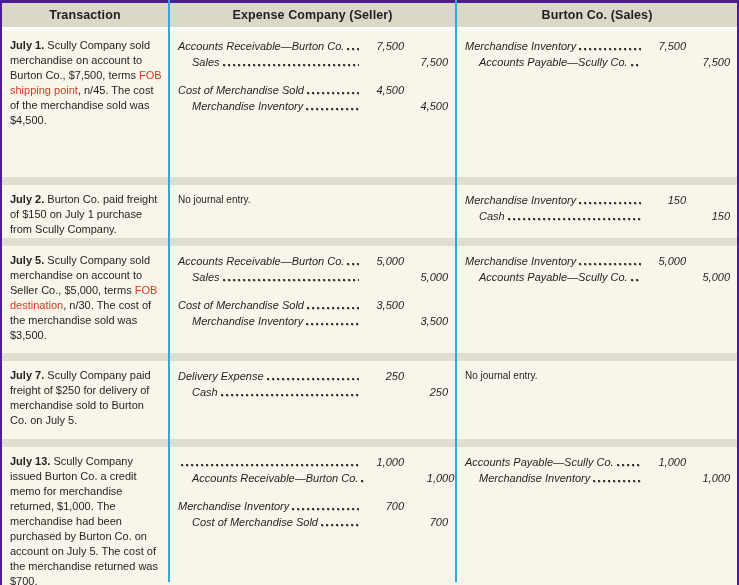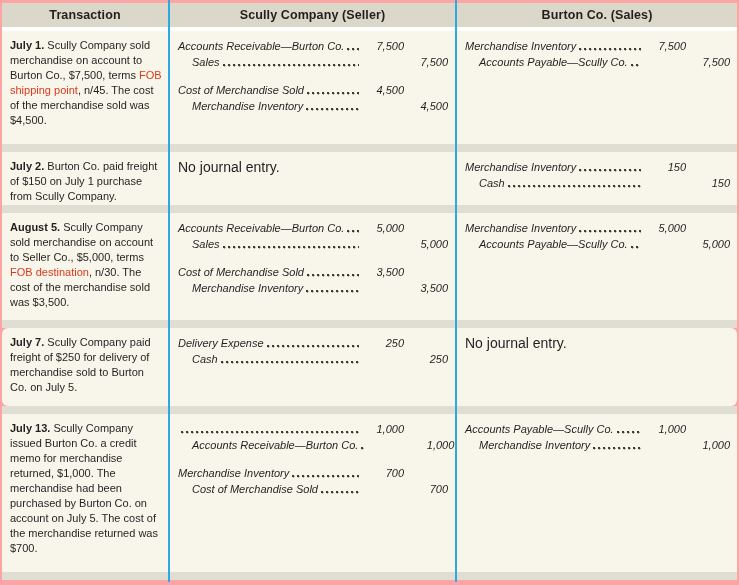--- a/index.html
+++ b/index.html
@@ -7,62 +7,62 @@
     --red: #d8391f;
     --header-bg: #dbd8ca;
     --sep-bg: #e0ddd2;
     --row-bg: #f8f6ea;
     --ink: #231f20;
   }
   * { box-sizing: border-box; margin: 0; padding: 0; }
   body { background: #ffffff; font-family: "Liberation Sans", sans-serif; color: var(--ink); }
   .page {
     position: relative; width: 739px; height: 585px;
-    background: #fca5a5; overflow: hidden; padding-left: 28px;
+    background: #4c1d95; overflow: hidden; padding-left: 28px;
   }
   .table-wrap { position: absolute; left: 2px; top: 3px; width: 735px; }
   .grid5 { display: grid; grid-template-columns: 166px 2px 285px 2px 280px; }
   .header-band { height: 24px; background: var(--header-bg); align-items: center; }
   .hcell { text-align: center; font-weight: bold; font-size: 12.5px; letter-spacing: 0.1px; }
   .head-gap { height: 4px; background: #ffffff; }
   .trow { background: var(--row-bg); }
-  .r0 { height: 113px; } .r1 { height: 53px; } .r2 { height: 107px; }
-  .r3 { height: 78px; border-radius: 6px; }  .r4 { height: 158px; }
+  .r0 { height: 146px; } .r1 { height: 53px; } .r2 { height: 107px; }
+  .r3 { height: 78px; }  .r4 { height: 158px; }
   .sep { height: 8px; background: var(--sep-bg); }
   .cell { overflow: hidden; }
   .tx-cell { padding: 7px 6px 0 8px; font-size: 11px; line-height: 15px; }
   .seg-bold { font-weight: bold; }
   .seg-red { color: var(--red); }
   .j-cell { padding: 7px 7px 0 8px; font-size: 11px; line-height: 16px; }
   .jline { display: flex; align-items: baseline; font-style: italic; }
   .jline.indent { padding-left: 14px; }
   .acct { white-space: nowrap; flex-shrink: 0; }
   .leader {
     flex: 1 1 auto; min-width: 4px; margin: 0 3px 0 3px; align-self: stretch;
     background-image: radial-gradient(circle at 1.2px 1.2px, #3c3a36 1.1px, transparent 1.5px);
     background-size: 5px 3px; background-repeat: repeat-x;
     background-position: left calc(100% - 3px);
   }
   .amt { width: 42px; text-align: right; white-space: nowrap; flex-shrink: 0; }
   .amt.debit { margin-right: 2px; }
   .jspacer { height: 12px; }
-  .note { font-size: 14px; }
+  .note { font-size: 10px; }
   .vline { position: absolute; top: 0; width: 2px; height: 582px; background: var(--accent); }
   .vline1 { left: 168px; }
   .vline2 { left: 455px; }
 </style>
 </head>
 <body>
 
 <div class="page">
   <div class="table-wrap">
     <div class="header-band grid5">
       <div class="hcell">Transaction</div>
       <div></div>
-      <div class="hcell">Scully Company (Seller)</div>
+      <div class="hcell">Expense Company (Seller)</div>
       <div></div>
       <div class="hcell">Burton Co. (Sales)</div>
     </div>
     <div class="head-gap"></div>
     <div id="rows">
         <div class="trow grid5 r0">
           <div class="cell tx-cell"><span class="seg-bold">July 1.</span><span> Scully Company sold merchandise on account to Burton Co., $7,500, terms </span><span class="seg-red">FOB shipping point</span><span>, n/45. The cost of the merchandise sold was $4,500.</span></div>
           <div></div>
           <div class="cell j-cell">
             <div class="jline">
@@ -125,21 +125,21 @@
             <div class="jline indent">
               <span class="acct">Cash</span>
               <span class="leader"></span>
               <span class="amt debit"></span>
               <span class="amt credit">150</span>
             </div>
           </div>
         </div>
         <div class="sep"></div>
         <div class="trow grid5 r2">
-          <div class="cell tx-cell"><span class="seg-bold">August 5.</span><span> Scully Company sold merchandise on account to Seller Co., $5,000, terms </span><span class="seg-red">FOB destination</span><span>, n/30. The cost of the merchandise sold was $3,500.</span></div>
+          <div class="cell tx-cell"><span class="seg-bold">July 5.</span><span> Scully Company sold merchandise on account to Seller Co., $5,000, terms </span><span class="seg-red">FOB destination</span><span>, n/30. The cost of the merchandise sold was $3,500.</span></div>
           <div></div>
           <div class="cell j-cell">
             <div class="jline">
               <span class="acct">Accounts Receivable—Burton Co.</span>
               <span class="leader"></span>
               <span class="amt debit">5,000</span>
               <span class="amt credit"></span>
             </div>
             <div class="jline indent">
               <span class="acct">Sales</span>

